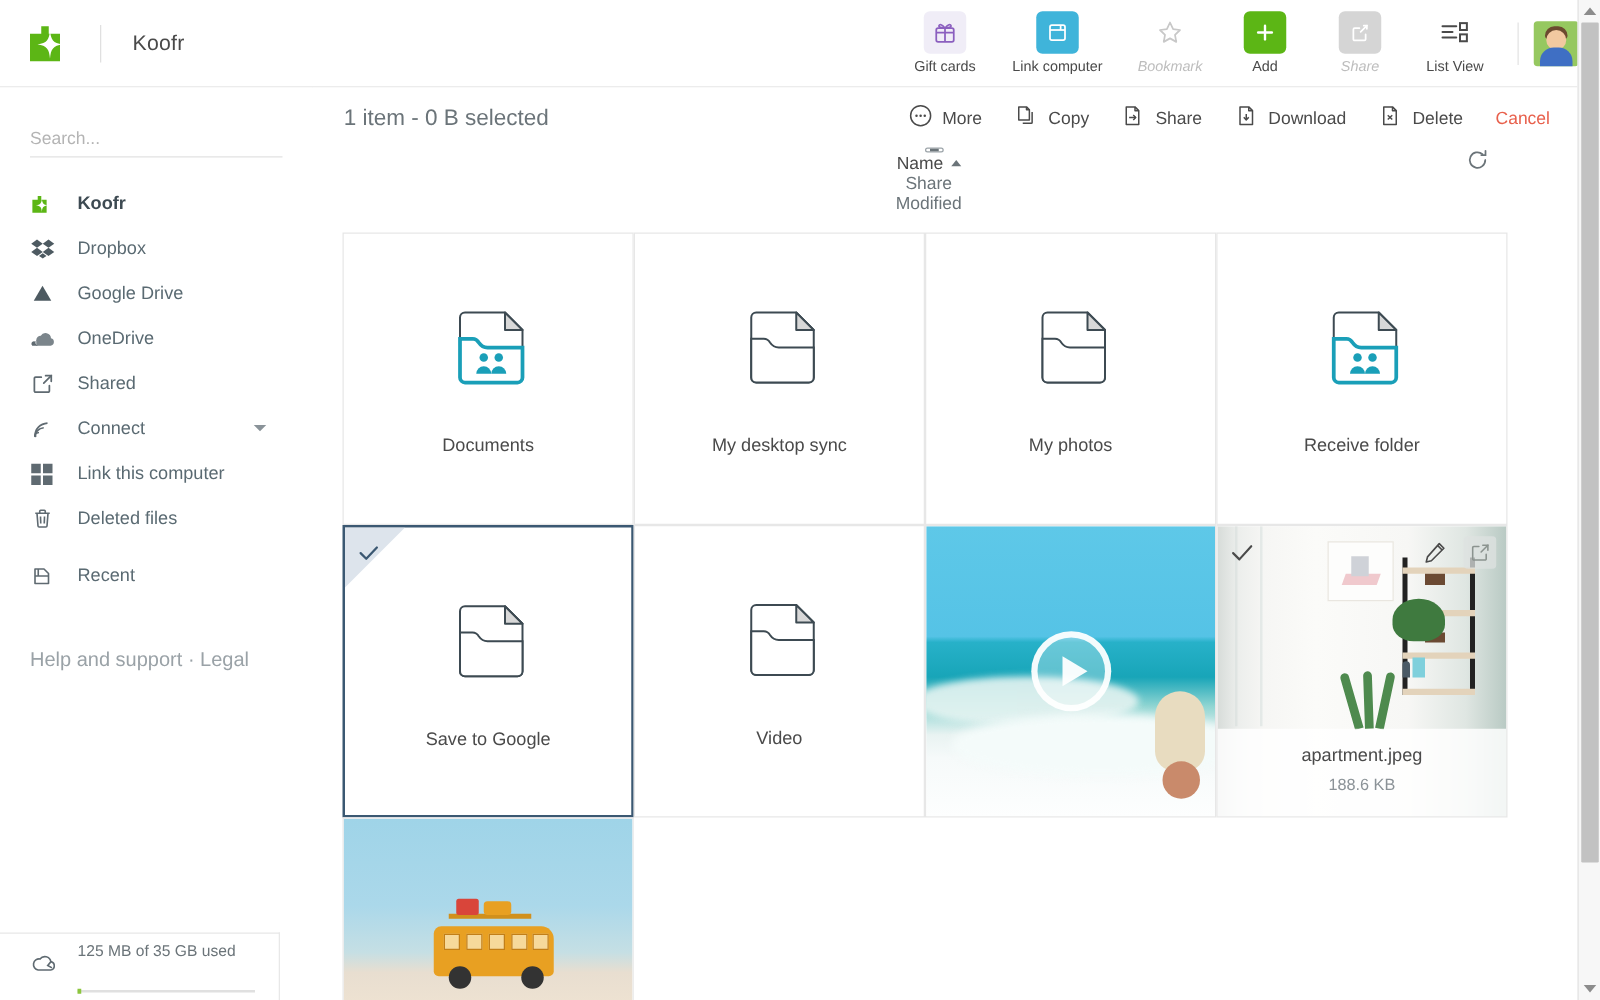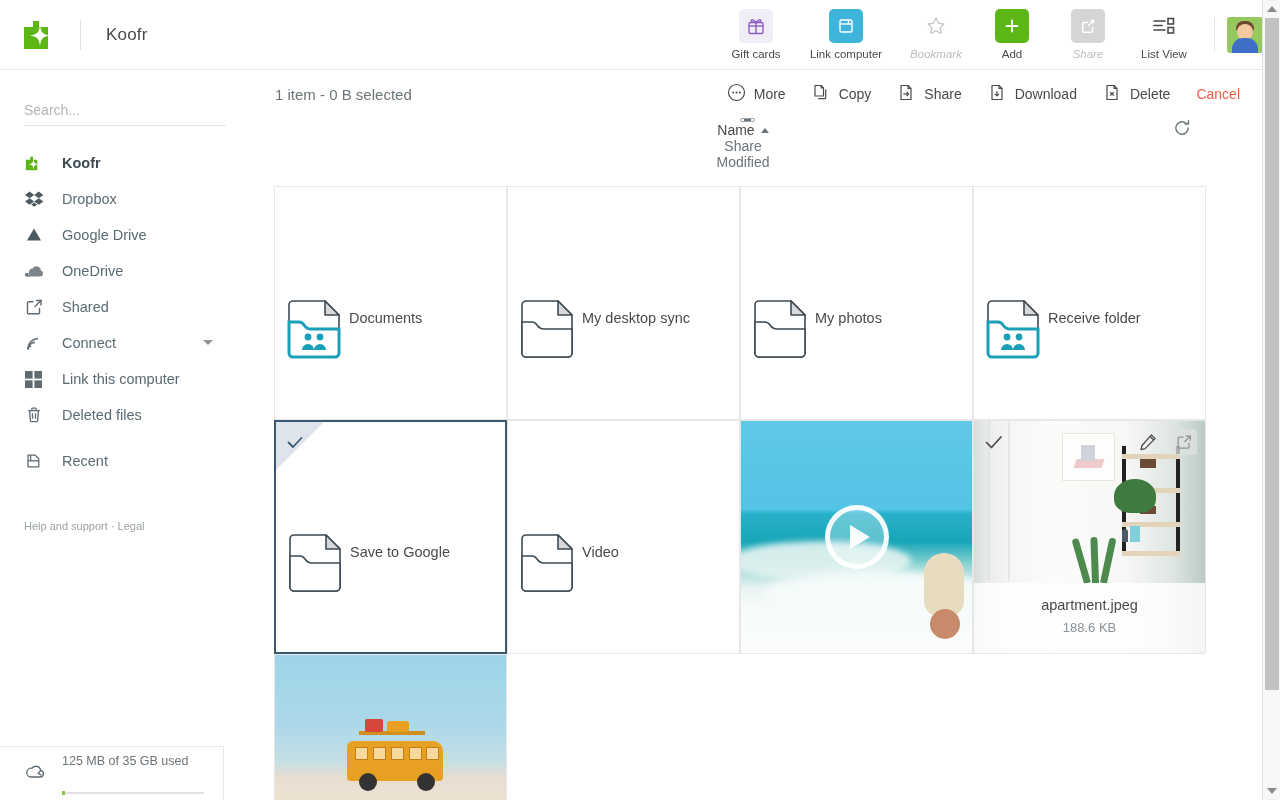--- a/index.html
+++ b/index.html
@@ -80,40 +80,40 @@
   .nav-label { font-size: 14.5px; color: #5a6a72; margin-left: 13px; }
   .nav-item.active .nav-label { color: #3d4a52; font-weight: bold; }
   .nav-caret {
     position: absolute; left: 203px; top: 15px;
     width: 0; height: 0; border-left: 5px solid transparent;
     border-right: 5px solid transparent; border-top: 5px solid #8a9399;
   }
   .nav-gap { height: 10px; }
 
   .sb-footer {
-    position: absolute; left: 24px; top: 450px; font-size: 11px; color: #9aa2a7;
+    position: absolute; left: 24px; top: 450px; font-size: 16px; color: #9aa2a7;
   }
 
   .storage {
     position: absolute; left: 0px; bottom: 0px; width: 224px; height: 54px;
     border-top: 1px solid #e8e8e8; border-right: 1px solid #e8e8e8;
     background: #fff; display: flex; align-items: center; padding-left: 24px; gap: 14px;
   }
   .storage-text { font-size: 12.5px; color: #6b7479; margin-bottom: 24px; }
   .storage-bar { width: 142px; height: 2px; background: #e0e0e0; position: relative; }
   .storage-fill { position: absolute; left: 0; top: -1px; width: 3px; height: 4px; background: #8cc63e; }
 
   
   .main { position: absolute; left: 250px; top: 70px; width: 1012px; height: 730px; background: #fff; }
 
   .actionbar {
     height: 48px; display: flex; align-items: center; position: relative;
     padding: 0 15px 0 25px;
   }
-  .sel-count { font-size: 15px; color: #6b7479; }
+  .sel-count { font-size: 18px; color: #6b7479; }
   .act-group { position: absolute; right: 22px; display: flex; align-items: center; gap: 0; }
   .act-btn {
     display: flex; align-items: center; gap: 8px; padding: 0 13px; height: 34px;
     font-size: 14px; color: #4a4a4a; cursor: pointer; white-space: nowrap;
   }
   .act-btn.cancel { color: #e8604c; padding-right: 0; }
 
   .sortbar {
     height: 52px; display: flex; align-items: center; padding: 0 24px 0 24px;
     position: relative;
@@ -132,21 +132,21 @@
 
   
   .grid {
     position: absolute; left: 24px; top: 116px; width: 932px;
     display: flex; flex-wrap: wrap;
   }
   .cell { width: 233px; height: 234px; position: relative; }
   .card {
     position: absolute; inset: 0;
     border: 1px solid #e7e7e7; background: #fff;
-    display: flex; flex-direction: row; align-items: center; justify-content: flex-start;
+    display: flex; flex-direction: column; align-items: center; justify-content: flex-start;
     cursor: pointer; overflow: hidden;
   }
   .card.selected { border: 2px solid #3b5872; }
 
   .folder-ico { margin-top: 53px; }
   .card-name { margin-top: 30px; font-size: 14.5px; color: #4a4a4a; text-align: center; }
   .card-size { margin-top: 7px; font-size: 13px; color: #8b9297; text-align: center; }
 
   .sel-corner {
     position: absolute; left: 0; top: 0; width: 0; height: 0;

